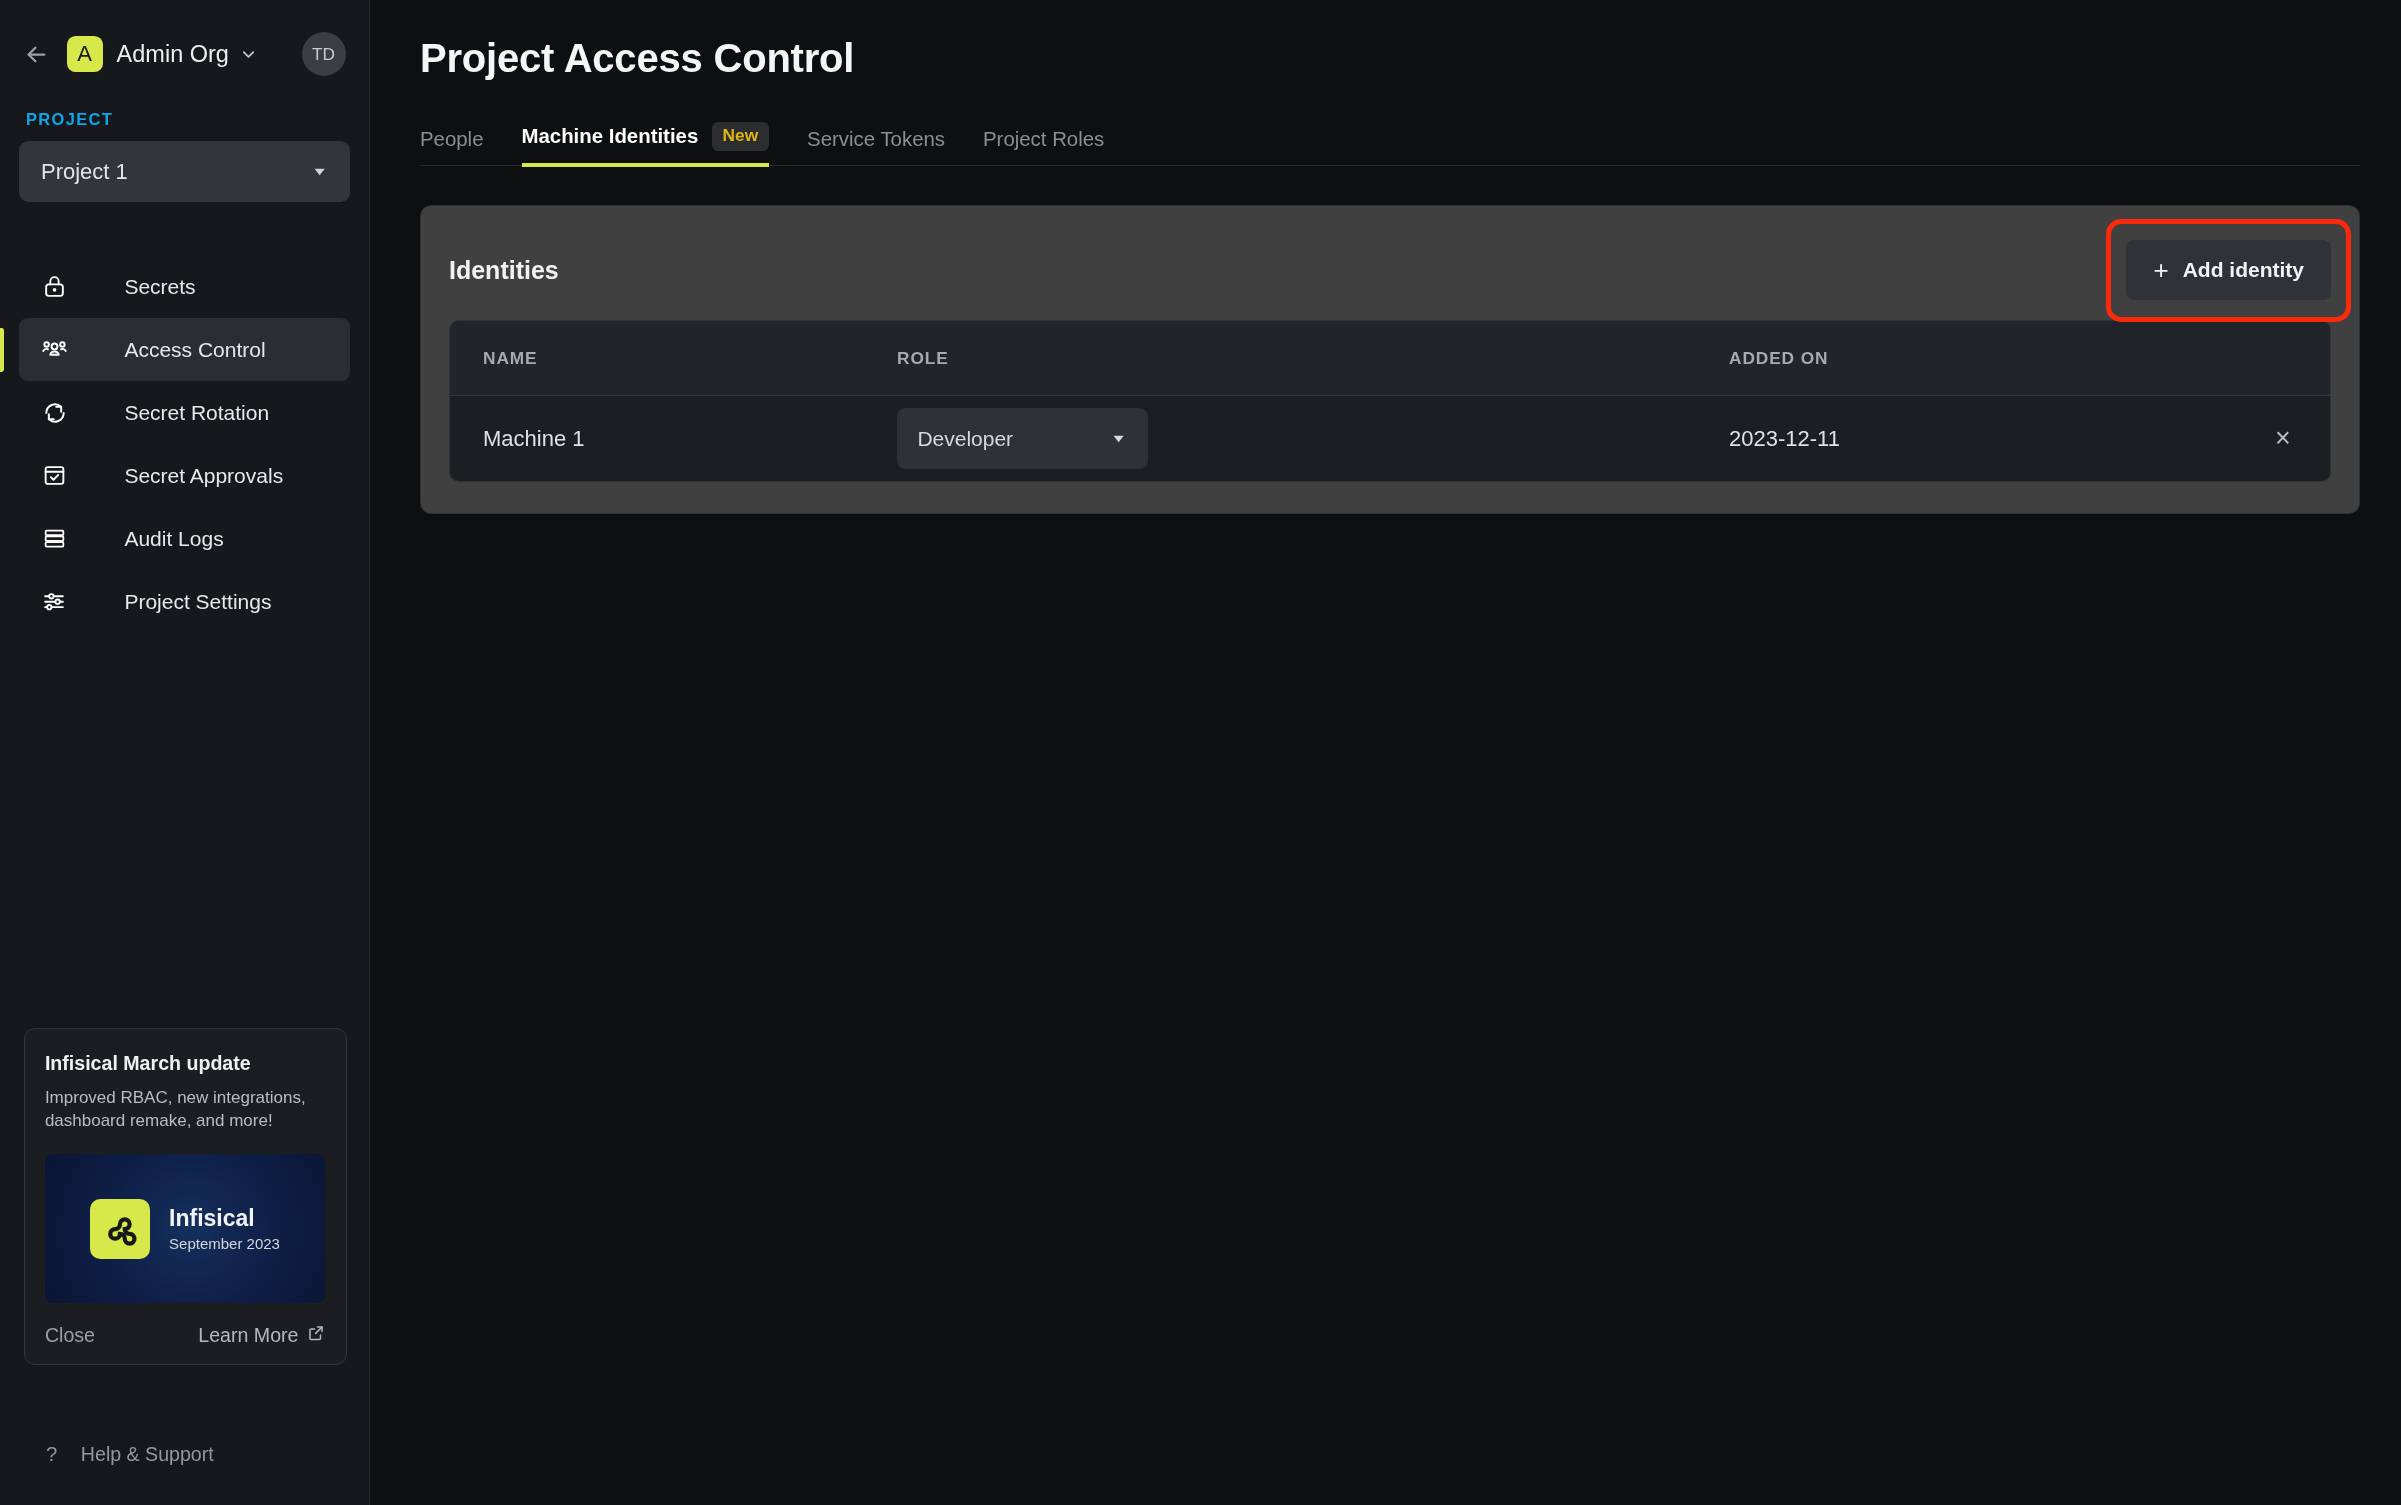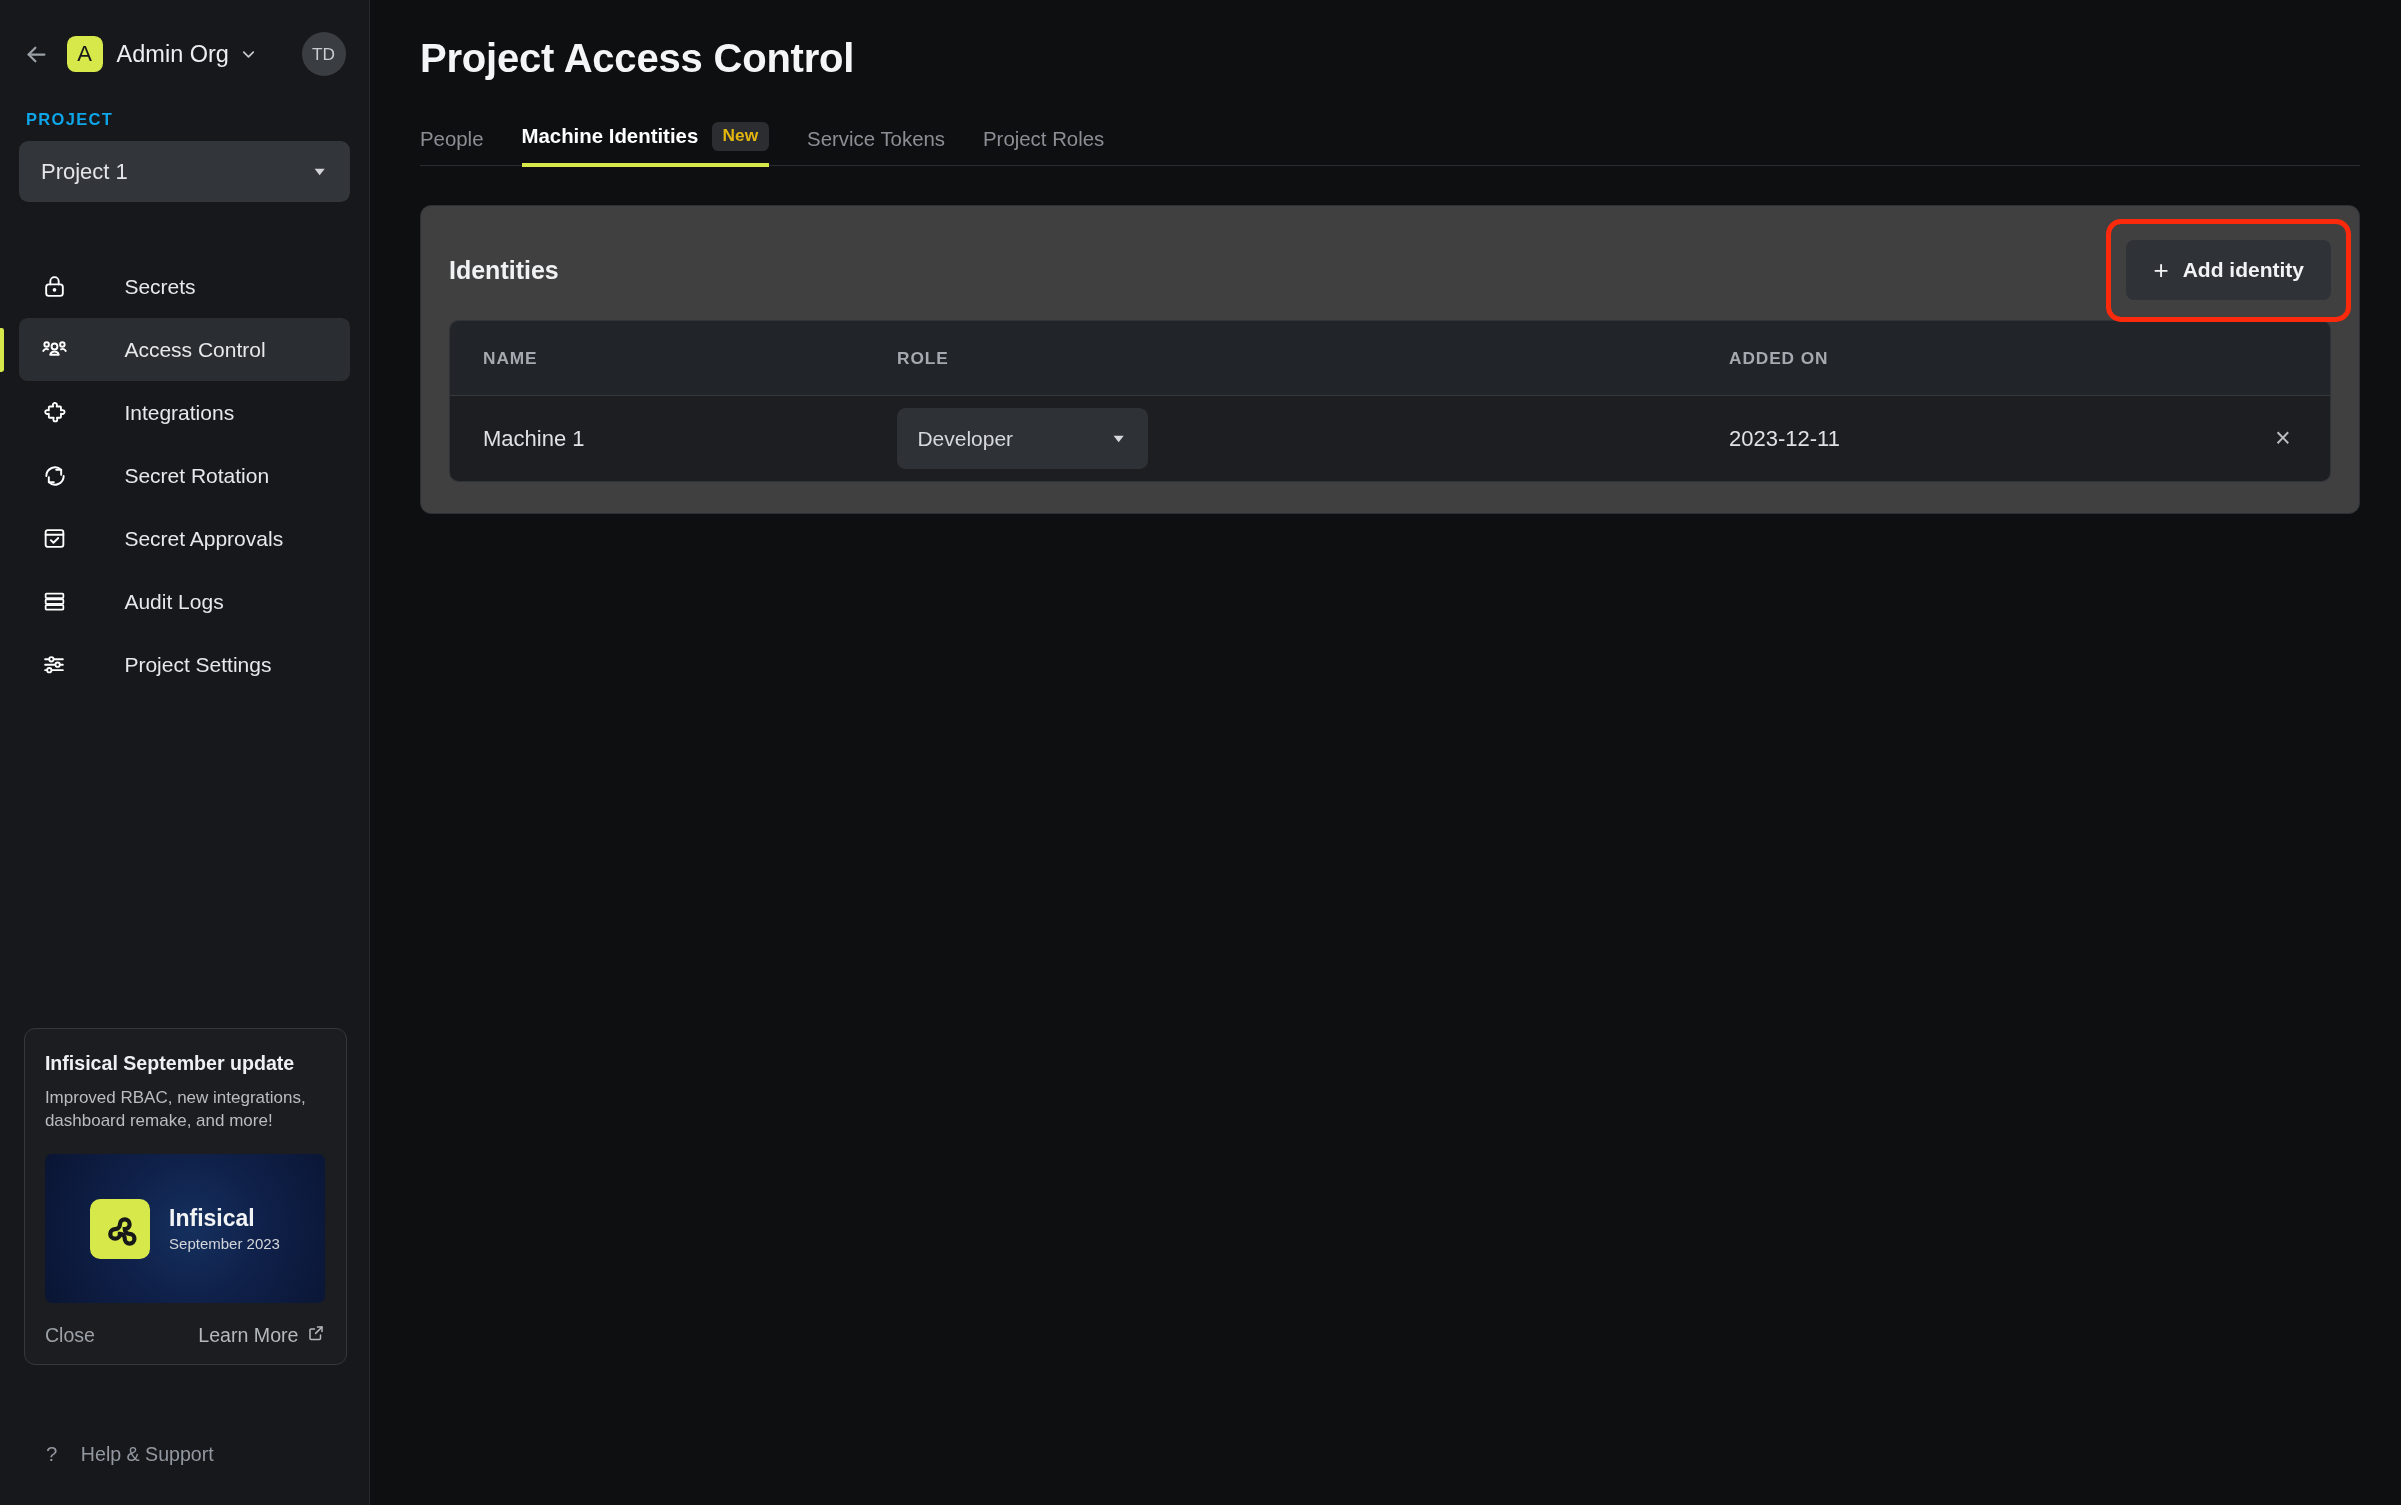--- a/index.html
+++ b/index.html
@@ -386,28 +386,20 @@
               <path d="M8.2 16.6a4 4 0 0 1 7.6 0z"></path>
               <circle cx="5" cy="7.6" r="2"></circle>
               <path d="M2 13.3a3.2 3.2 0 0 1 4.2-1.5"></path>
               <circle cx="19" cy="7.6" r="2"></circle>
               <path d="M22 13.3a3.2 3.2 0 0 0-4.2-1.5"></path>
             </svg>
         </span>
         <span class="nav-label">Access Control</span>
       </div>
 
-      <div class="nav-item">
-        <span class="nav-ico">
-          <svg width="26" height="26" viewBox="0 0 24 24" fill="none" stroke="currentColor" stroke-width="1.7" stroke-linecap="round" stroke-linejoin="round">
-              <path d="M10.5 3.5a1.8 1.8 0 0 1 3.3 1.1c0 .6-.3 1-.3 1.4h3.2c.5 0 .8.4.8.8v2.8c.4 0 .9-.3 1.5-.3a1.8 1.8 0 0 1 0 3.6c-.6 0-1.1-.3-1.5-.3v3c0 .5-.3.8-.8.8h-2.9c0 .4.3.9.3 1.5a1.8 1.8 0 0 1-3.6 0c0-.6.3-1.1.3-1.5H7.1a.8.8 0 0 1-.8-.8v-3c-.4 0-.9.3-1.5.3a1.8 1.8 0 0 1 0-3.6c.6 0 1.1.3 1.5.3V6.8c0-.4.3-.8.8-.8h3.2c0-.4-.3-.8-.3-1.4 0-.4.1-.8.5-1.1z"></path>
-            </svg>
-        </span>
-        <span class="nav-label">Integrations</span>
-      </div>
 
       <div class="nav-item">
         <span class="nav-ico">
           <svg width="26" height="26" viewBox="0 0 24 24" fill="none" stroke="currentColor" stroke-width="1.8" stroke-linecap="round" stroke-linejoin="round">
               <path d="M20 12a8 8 0 0 1-13.7 5.6"></path>
               <polyline points="6.3 13.2 6.3 17.8 10.9 17.8"></polyline>
               <path d="M4 12a8 8 0 0 1 13.7-5.6"></path>
               <polyline points="17.7 10.8 17.7 6.2 13.1 6.2"></polyline>
             </svg>
         </span>
@@ -446,21 +438,21 @@
               <line x1="3" y1="17.4" x2="20" y2="17.4"></line>
               <circle cx="7" cy="17.4" r="2.1" fill="#16181b"></circle>
             </svg>
         </span>
         <span class="nav-label">Project Settings</span>
       </div>
 
     </nav>
 
     <div class="promo">
-      <div class="promo-title">Infisical September update</div>
+      <div class="promo-title">Infisical March update</div>
       <div class="promo-body">Improved RBAC, new integrations, dashboard remake, and more!</div>
       <div class="promo-img">
         <div class="promo-mark">
           <svg width="42" height="42" viewBox="0 0 40 40" fill="none" stroke="#17181a" stroke-width="4.4" stroke-linecap="round">
               <path d="M15 20a5 5 0 1 1 5-5 5 5 0 0 0 5-5 5 5 0 1 1 5 5 5 5 0 0 0-5 5 5 5 0 1 1-5 5 5 5 0 0 0-5-5z" transform="rotate(90 20 20) scale(0.92) translate(1.8 1.8)"></path>
             </svg>
         </div>
         <div>
           <div class="promo-brand">Infisical</div>
           <div class="promo-sub">September 2023</div>

